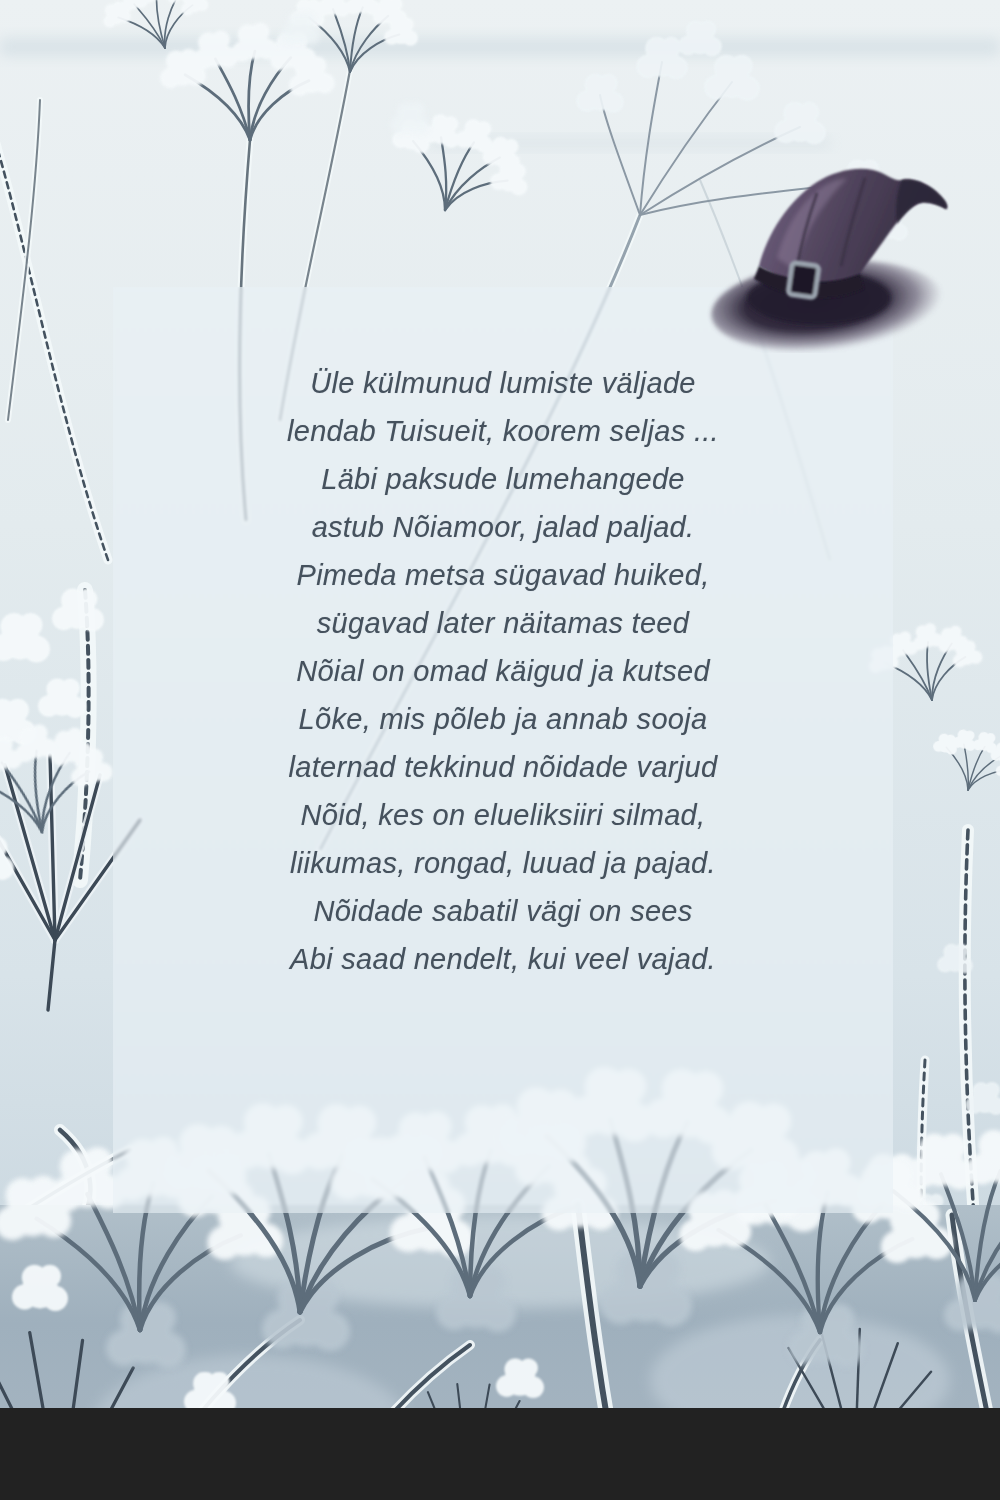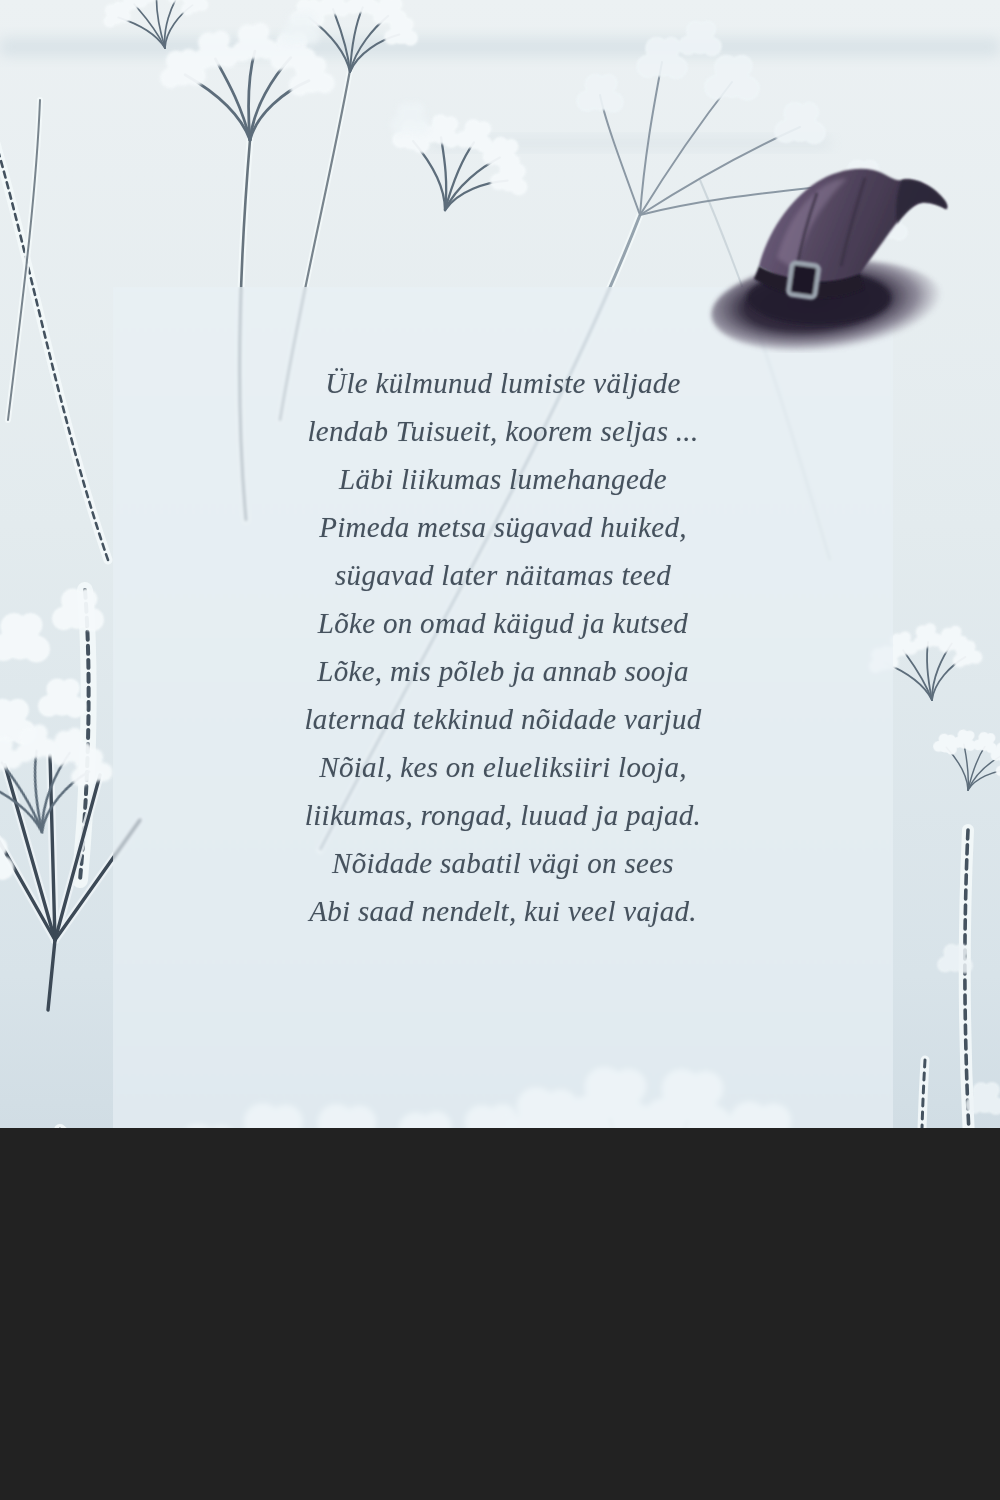--- a/index.html
+++ b/index.html
@@ -1,19 +1,19 @@
 <!DOCTYPE html>
 <html><head>
 <meta charset="utf-8">
 <style>
   html,body{margin:0;padding:0;background:#222;}
   .stage{
-    position:relative;width:1000px;height:1128px;overflow:hidden;
+    position:relative;width:1000px;height:1408px;overflow:hidden;
     background:#e6edf0;
-    font-family:Liberation Serif, serif;
+    font-family:Liberation Sans, sans-serif;
   }
   .bg{position:absolute;left:0;top:0;width:1000px;height:1500px;}
   .panel{
     position:absolute;left:113px;top:287px;width:780px;height:926px;
     background:rgba(233,241,245,0.62);
     -webkit-backdrop-filter:blur(1.5px);
     backdrop-filter:blur(1.5px);
   }
   .poem{
     position:absolute;left:113px;top:287px;width:780px;
@@ -236,27 +236,28 @@
         <use href="#puff" transform="translate(40,1290) scale(1.4)"></use>
       </g>
     </g>
   </svg>
 
   <div class="panel"></div>
 
   <div class="poem">
       <div>Üle külmunud lumiste väljade</div>
       <div>lendab Tuisueit, koorem seljas ...</div>
-      <div>Läbi liikumas lumehangede</div>
+      <div>Läbi paksude lumehangede</div>
+      <div>astub Nõiamoor, jalad paljad.</div>
       <div>Pimeda metsa sügavad huiked,</div>
       <div>sügavad later näitamas teed</div>
-      <div>Lõke on omad käigud ja kutsed</div>
+      <div>Nõial on omad käigud ja kutsed</div>
       <div>Lõke, mis põleb ja annab sooja</div>
       <div>laternad tekkinud nõidade varjud</div>
-      <div>Nõial, kes on elueliksiiri looja,</div>
+      <div>Nõid, kes on elueliksiiri silmad,</div>
       <div>liikumas, rongad, luuad ja pajad.</div>
       <div>Nõidade sabatil vägi on sees</div>
       <div>Abi saad nendelt, kui veel vajad.</div>
     </div>
 
   <svg class="hat" viewBox="0 0 260 205">
     <defs>
       <radialGradient id="brimGrad" cx="0.45" cy="0.45" r="0.55">
         <stop offset="0" stop-color="#262031"></stop>
         <stop offset="0.55" stop-color="#322b3e"></stop>

